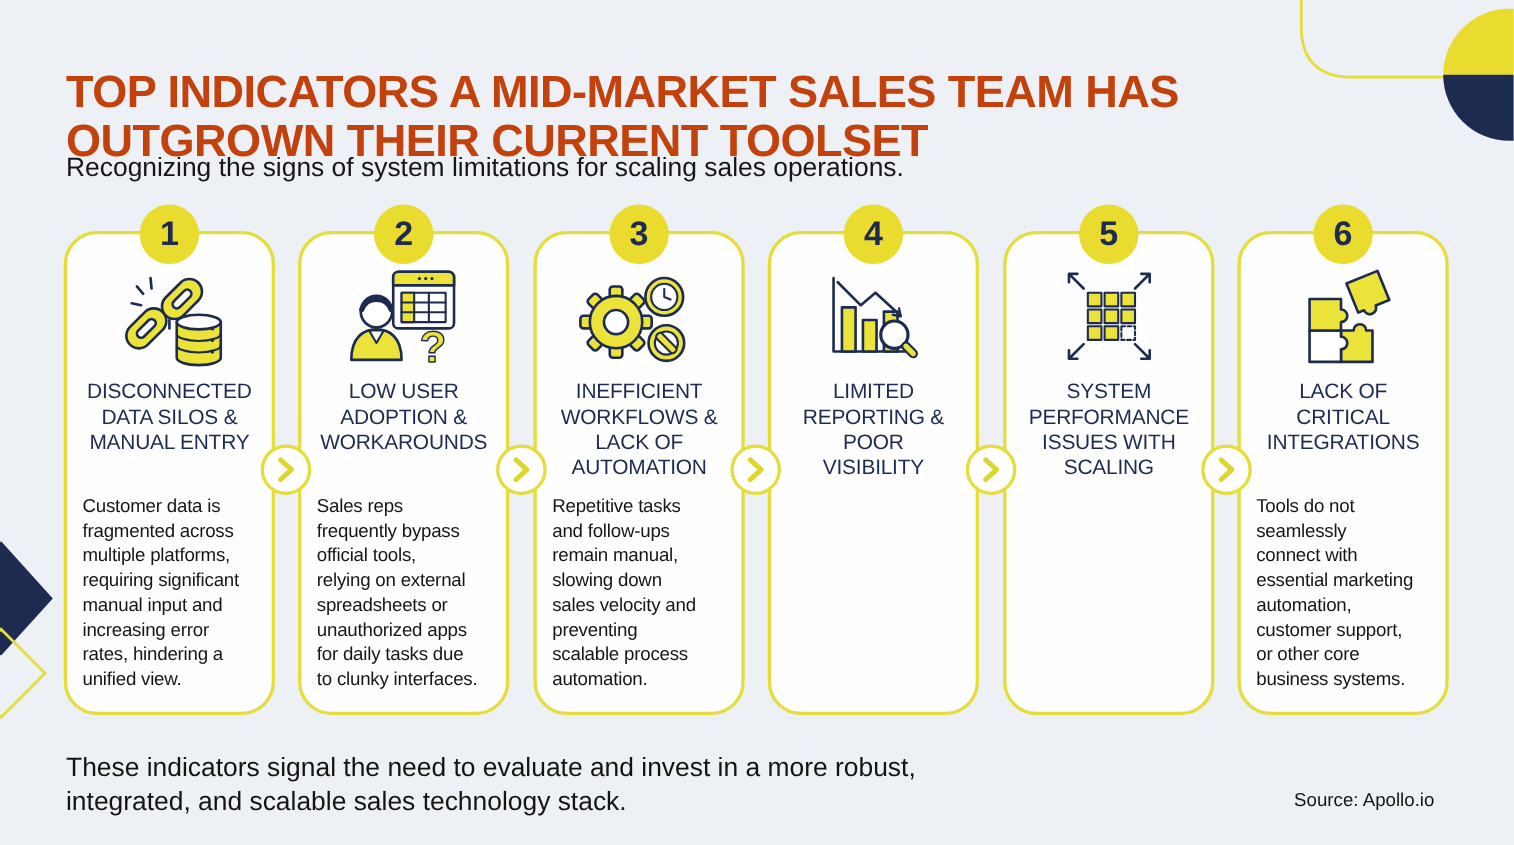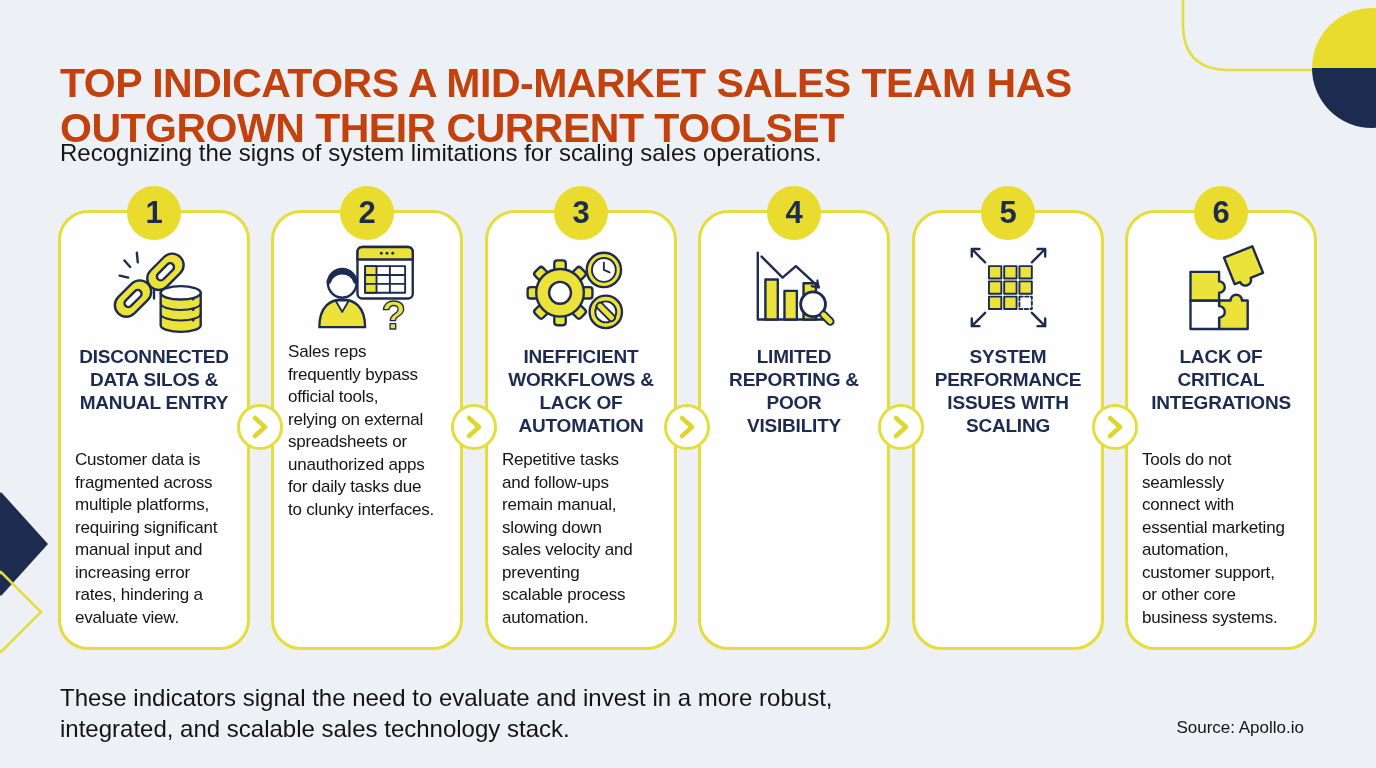--- a/index.html
+++ b/index.html
@@ -24,21 +24,21 @@
   }
   .badge{
     position:absolute;left:50%;top:-27px;transform:translateX(-50%);
     width:54px;height:54px;border-radius:50%;background:#e9dc2e;
     color:#1d2b50;font-size:31px;font-weight:bold;
     display:flex;align-items:center;justify-content:center;
   }
   .icon-box{height:104px;margin-top:24px;display:flex;align-items:center;justify-content:center;}
   .heading{
     height:104px;margin-top:4px;
-    font-size:19px;font-weight:bold;color:#1d2b50;text-align:center;
+    font-size:19px;font-weight:normal;color:#1d2b50;text-align:center;
     line-height:23px;white-space:pre-line;letter-spacing:-0.2px;
   }
   .body-text{
     margin:0 12px 0 14px;font-size:17px;line-height:22.5px;color:#151515;
     white-space:pre-line;letter-spacing:-0.2px;
   }
   .connector{
     position:absolute;top:404px;width:46px;height:46px;box-sizing:border-box;
     background:#ffffff;border:3px solid #e4dd3c;border-radius:50%;z-index:2;
     display:flex;align-items:center;justify-content:center;
@@ -94,21 +94,21 @@
   <div class="heading">DISCONNECTED
 DATA SILOS &amp;
 MANUAL ENTRY</div>
   <div class="body-text">Customer data is
 fragmented across
 multiple platforms,
 requiring significant
 manual input and
 increasing error
 rates, hindering a
-evaluate view.</div>
+unified view.</div>
 </div>
 
 <div class="card" style="left:271px">
   <div class="badge">2</div>
   <div class="icon-box">
     <svg width="122" height="94" viewBox="0 0 128 96">
       <g class="ic">
         <rect x="54" y="4" width="58" height="54" rx="5" fill="#ffffff"></rect>
         <path d="M54 17 h58 v-8 a5 5 0 0 0 -5 -5 h-48 a5 5 0 0 0 -5 5 Z" fill="#ebe23a"></path>
         <circle cx="79" cy="10.5" r="1.5" fill="#1d2b50" stroke="none"></circle>
@@ -118,20 +118,23 @@
         <rect x="62" y="24" width="12" height="28" fill="#ebe23a" stroke-width="2"></rect>
         <path d="M88 24 V52 M62 33.3 H104 M62 42.6 H104" fill="none" stroke-width="2"></path>
         <path d="M14 88 C14 66 26 59 38 59 C50 59 62 66 62 88 Z" fill="#ebe23a"></path>
         <path d="M31 60 L38 72 L45 60 Z" fill="#ffffff" stroke-width="2"></path>
         <circle cx="38" cy="42" r="15" fill="#ffffff"></circle>
         <path d="M24 40 A15 15 0 0 1 52 40" fill="none" stroke-width="5"></path>
         <text x="92" y="90" font-size="42" font-weight="bold" text-anchor="middle" fill="#ebe23a" stroke="#1d2b50" stroke-width="1.4" font-family="Liberation Sans, sans-serif">?</text>
       </g>
     </svg>
   </div>
+  <div class="heading">LOW USER
+ADOPTION &amp;
+WORKAROUNDS</div>
   <div class="body-text">Sales reps
 frequently bypass
 official tools,
 relying on external
 spreadsheets or
 unauthorized apps
 for daily tasks due
 to clunky interfaces.</div>
 </div>
 

